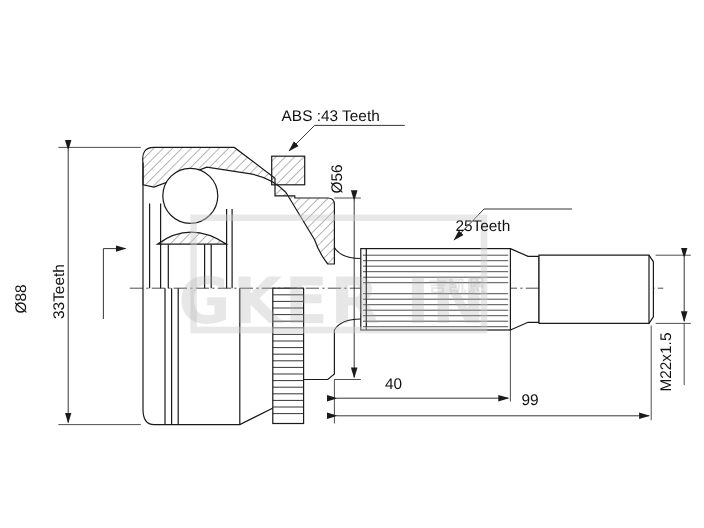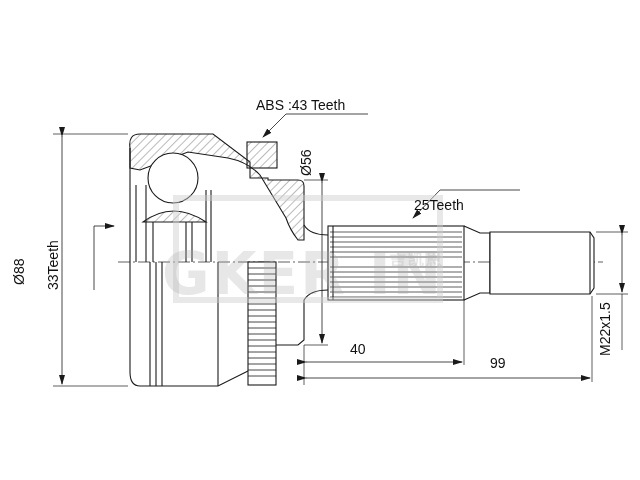--- a/index.html
+++ b/index.html
@@ -127,19 +127,19 @@
     <rect x="148" y="198" width="264" height="102" fill="none" stroke="#cccccc" stroke-width="6" opacity="0.45"></rect>
   </svg>
 
   
   <span class="lbl" style="left:256px;top:98px;">ABS :43 Teeth</span>
   <span class="lbl" style="left:414px;top:174px;margin-top:24px;">25Teeth</span>
   <span class="lbl vert" style="left:46px;top:290px;">33Teeth</span>
   <span class="lbl vert" style="left:12px;top:285px;">Ø88</span>
   <span class="lbl vert" style="left:299px;top:176px;">Ø56</span>
   <span class="lbl" style="left:350px;top:342px;">40</span>
-  <span class="lbl" style="left:490px;top:356px;text-align:right;">99</span>
+  <span class="lbl" style="left:474px;top:356px;text-align:right;">99</span>
   <span class="lbl vert" style="left:598px;top:356px;">M22x1.5</span>
 
   
   <span class="wm" style="left:162px;top:206px;font-size:58px;margin-top:39px;">GKER IN</span>
   <span class="wm" style="left:390px;top:252px;font-size:16px;">吉凯恩</span>
 </div>
 
 </body></html>

